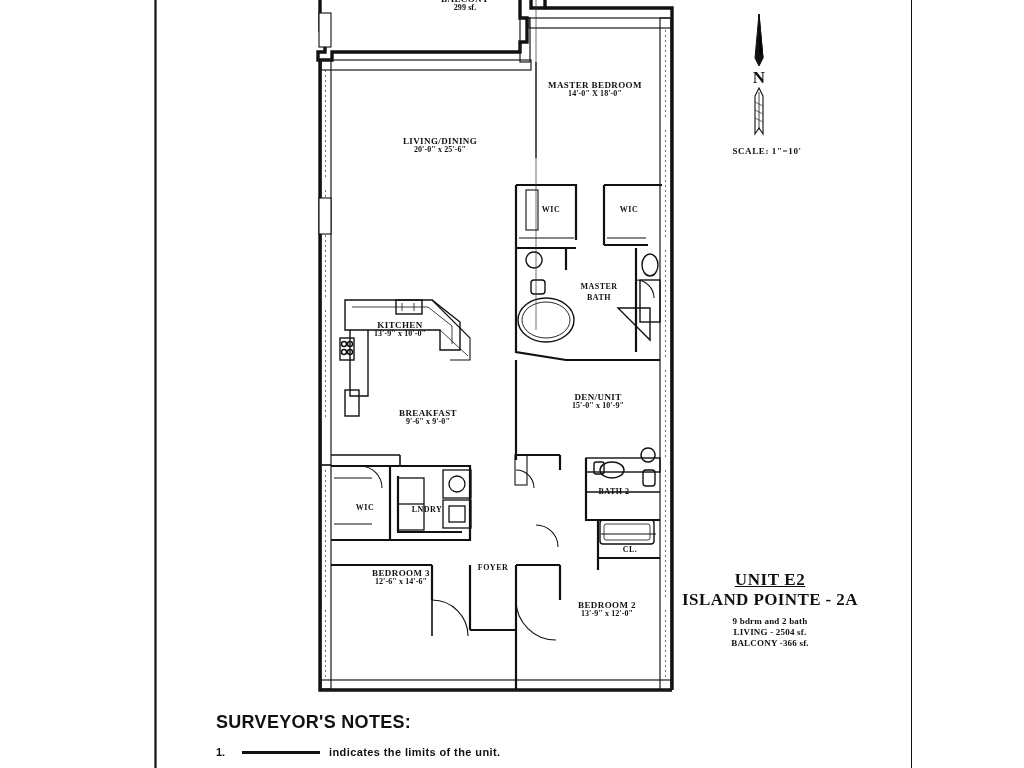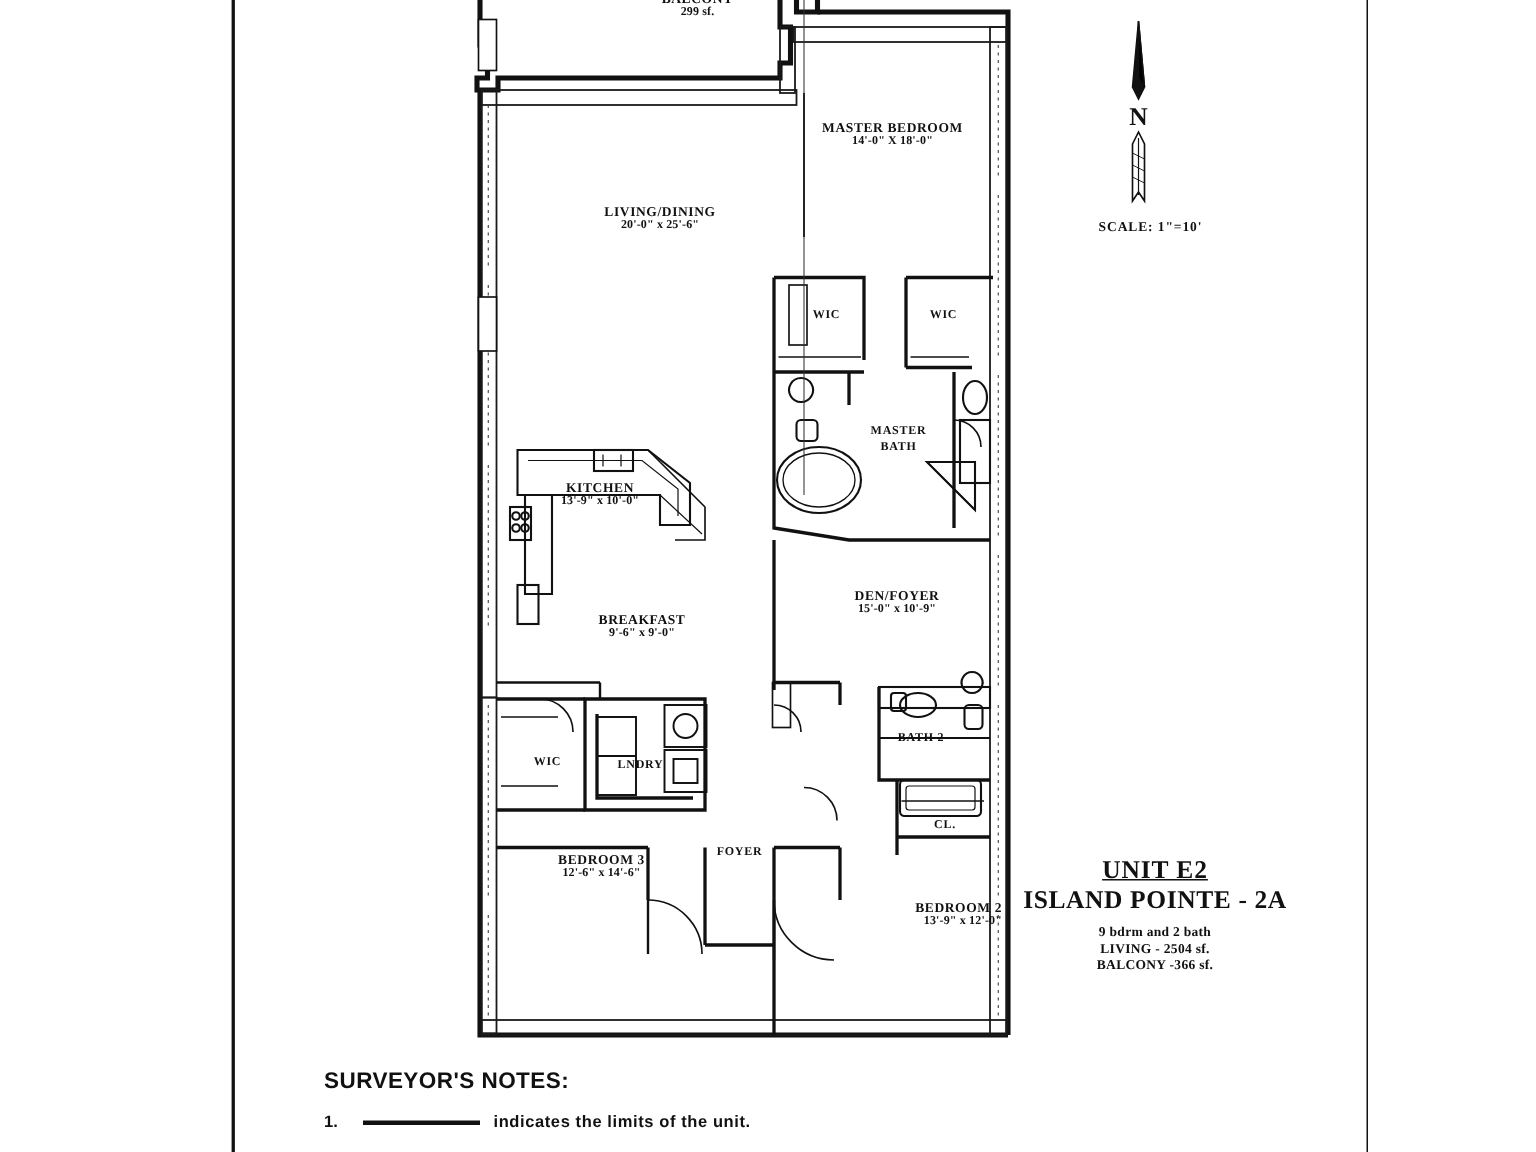--- a/index.html
+++ b/index.html
@@ -29,21 +29,21 @@
   #titleblock .sub{margin-top:6px;font-size:9px;font-weight:bold;line-height:1.22;letter-spacing:.2px;}
 
   
   #scaletext{position:absolute;left:692px;top:146px;width:150px;text-align:center;
              font-size:9px;font-weight:bold;letter-spacing:.6px;}
   #northletter{position:absolute;left:742px;top:68px;width:34px;text-align:center;
                font-size:17px;font-weight:bold;font-family:"Liberation Serif",serif;}
 
   
   #notes{position:absolute;left:216px;top:712px;width:560px;}
-  #notes .hdr{font-family:"Liberation Sans",sans-serif;font-weight:bold;font-size:15px;
+  #notes .hdr{font-family:"Liberation Sans",sans-serif;font-weight:bold;font-size:18px;
               letter-spacing:.3px;}
   #notes .row{margin-top:13px;display:flex;align-items:center;
               font-family:"Liberation Sans",sans-serif;font-size:11px;font-weight:bold;}
   #notes .num{width:26px;}
   #notes .dash{display:inline-block;width:78px;height:3px;background:#111;margin-right:9px;}
   #notes .txt{letter-spacing:.4px;}
 </style>
 </head>
 <body>
 
@@ -245,28 +245,28 @@
       </div>
       <div class="lbl" style="left: 345px; top: 320px; width: 110px;">
         <div class="room-name">KITCHEN</div>
         <div class="room-dim">13'-9" x 10'-0"</div>
       </div>
       <div class="lbl" style="left: 373px; top: 408px; width: 110px;">
         <div class="room-name">BREAKFAST</div>
         <div class="room-dim">9'-6" x 9'-0"</div>
       </div>
       <div class="lbl" style="left: 533px; top: 392px; width: 130px;">
-        <div class="room-name">DEN/FOYER</div>
+        <div class="room-name">DEN/UNIT</div>
         <div class="room-dim">15'-0" x 10'-9"</div>
       </div>
       <div class="lbl" style="left: 340px; top: 568px; width: 122px;">
         <div class="room-name">BEDROOM 3</div>
         <div class="room-dim">12'-6" x 14'-6"</div>
       </div>
-      <div class="lbl" style="left: 546px; top: 600px; width: 122px; text-align: right;">
+      <div class="lbl" style="left: 546px; top: 600px; width: 122px;">
         <div class="room-name">BEDROOM 2</div>
         <div class="room-dim">13'-9" x 12'-0"</div>
       </div>
     </div>
   <div id="small-labels">
       <div class="lbl tiny" style="left: 531px; top: 206px; width: 40px;">WIC</div>
       <div class="lbl tiny" style="left: 609px; top: 206px; width: 40px;">WIC</div>
       <div class="lbl tiny" style="left: 571px; top: 283px; width: 56px;">MASTER</div>
       <div class="lbl tiny" style="left: 571px; top: 294px; width: 56px;">BATH</div>
       <div class="lbl tiny" style="left: 345px; top: 504px; width: 40px;">WIC</div>

